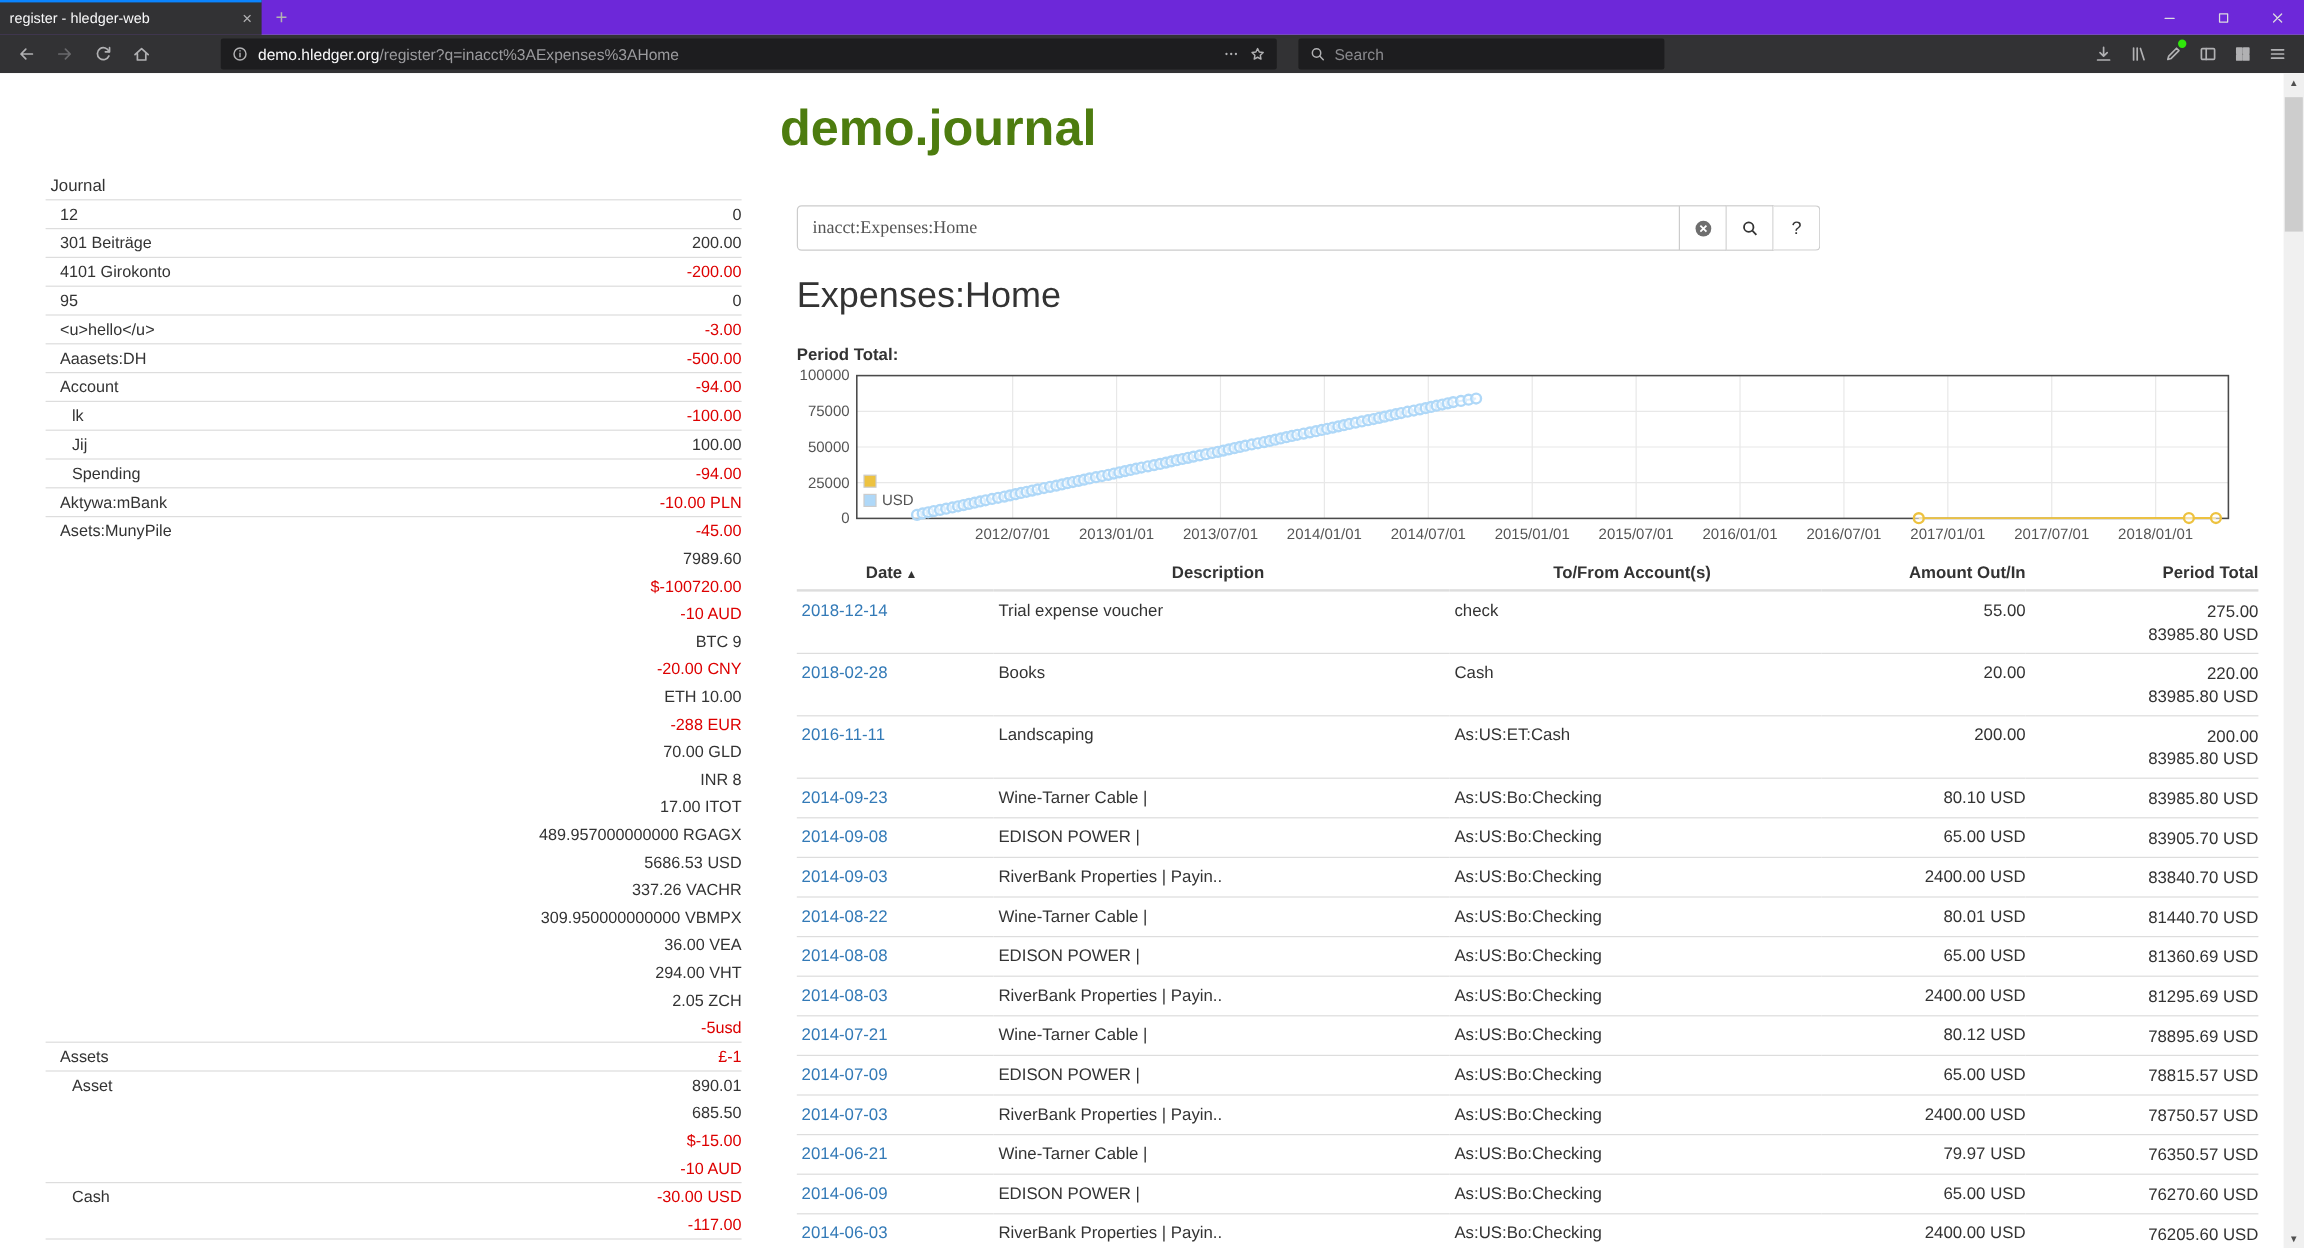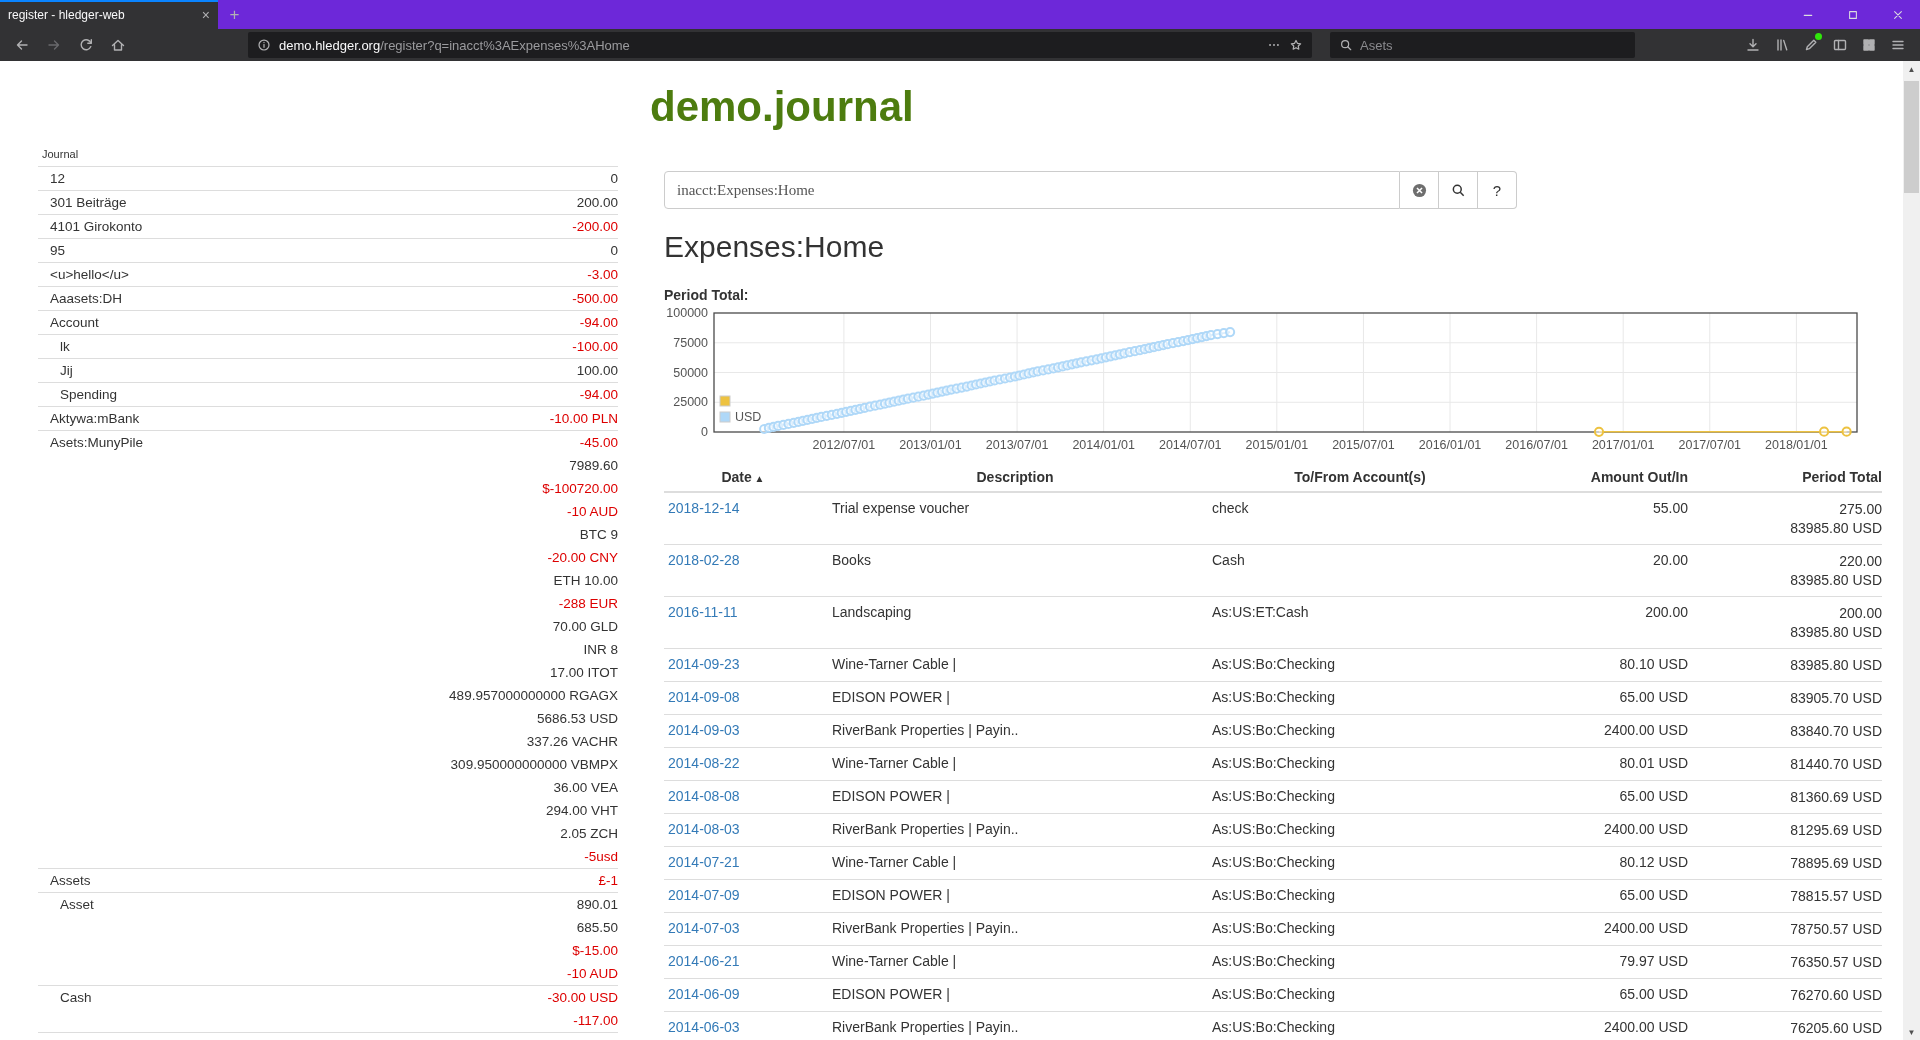--- a/index.html
+++ b/index.html
@@ -8,36 +8,36 @@
   .tabbar{height:29px;background:#6d28d9;display:flex;align-items:stretch}
   .tab{width:218px;background:#323234;display:flex;align-items:center;gap:6px;padding:0 8px;position:relative;font-size:12px;color:#f9f9fa}
   .tab::before{content:"";position:absolute;top:0;left:0;right:0;height:2px;background:#0a84ff}
   .tab-title{flex:1;white-space:nowrap;overflow:hidden}
   .tab-close{color:#b1b1b3;font-size:14px;line-height:1}
   .newtab{width:33px;display:flex;align-items:center;justify-content:center;color:#b1b1b3;font-size:17px}
   .win-controls{margin-left:auto;display:flex}
   .win-btn{width:45px;display:flex;align-items:center;justify-content:center}
   .navbar{height:32px;background:#323234;display:flex;align-items:center;padding:0 8px;gap:4px}
   .nav-btn{width:28px;height:26px;display:flex;align-items:center;justify-content:center;border-radius:2px}
-  .urlbar{margin-left:112px;width:1064px;height:26px;background:#1d1d1f;border-radius:2px;display:flex;align-items:center;padding:0 9px;font-size:13px;gap:8px}
+  .urlbar{margin-left:48px;width:880px;height:26px;background:#1d1d1f;border-radius:2px;display:flex;align-items:center;padding:0 9px;font-size:13px;gap:8px}
   .url-text{flex:1;white-space:nowrap;overflow:hidden}
   .url-domain{color:#f9f9fa}
   .url-path{color:#9b9b9e}
   .searchbar{margin-left:14px;width:305px;height:26px;background:#1d1d1f;border-radius:2px;display:flex;align-items:center;padding:0 9px;gap:7px;font-size:13px;color:#8a8a8e}
   .chrome-icons{margin-left:auto;display:flex;align-items:center}
   .chrome-btn{width:29px;height:26px;display:flex;align-items:center;justify-content:center;position:relative}
   .badge-dot{position:absolute;top:1px;right:3px;width:7px;height:7px;border-radius:50%;background:#30e60b}
   svg.i{width:16px;height:16px;stroke:#b1b1b3;fill:none;stroke-width:1.4;stroke-linecap:round;stroke-linejoin:round}
   svg.i.s14{width:14px;height:14px}
   svg.i.dim{stroke:#69696c}
   svg.i.w{stroke:#dcdcdf;width:12px;height:12px}
   
   .content{display:flex;height:979px;position:relative;background:#fff}
   .sidebar{width:618px;flex:none;padding:80px 0 0 38px;font-size:13.5px}
-  .sb-title{height:26px;line-height:26px;border-bottom:1px solid #ddd;padding-left:4px;font-size:11px;color:#333}
+  .sb-title{height:26px;line-height:26px;border-bottom:1px solid #ddd;padding-left:4px;font-size:14px;color:#333}
   .sb-row{display:flex;align-items:flex-start;border-bottom:1px solid #ddd;line-height:23px}
   .sb-name{flex:1;color:#333;text-decoration:none}
   .sb-name.lvl1{padding-left:12px}
   .sb-name.lvl2{padding-left:22px}
   .sb-vals{text-align:right}
   .sb-val{line-height:23px}
   .neg{color:var(--neg,#dd0000)}
   .main{flex:1;padding-left:46px}
   h1.page-title{margin:22px 0 0 -14px;font-size:42px;font-weight:700;color:#4d7c0f}
   .searchform{margin-top:40px;display:flex;width:853px}
@@ -124,21 +124,21 @@
       </svg>
     <svg class="i s14" viewBox="0 0 16 16">
         <path d="M8 2.8l1.6 3.3 3.7.5-2.7 2.6.6 3.6L8 11.1l-3.2 1.7.6-3.6L2.7 6.6l3.7-.5z"></path>
       </svg>
   </div>
   <div class="searchbar">
     <svg class="i s14" viewBox="0 0 16 16">
         <circle cx="7" cy="7" r="4"></circle>
         <path d="M10 10l3.4 3.4"></path>
       </svg>
-    <span>Asets</span>
+    <span>Search</span>
   </div>
   <div class="chrome-icons">
     <div class="chrome-btn">
         <svg class="i" viewBox="0 0 16 16">
           <path d="M8 2.5v7M5 6.8l3 3 3-3M3 13h10"></path>
         </svg>
       </div>
     <div class="chrome-btn">
         <svg class="i" viewBox="0 0 16 16">
           <path d="M4 3v10M7 3v10M9.7 3.4l3 9.4"></path>

